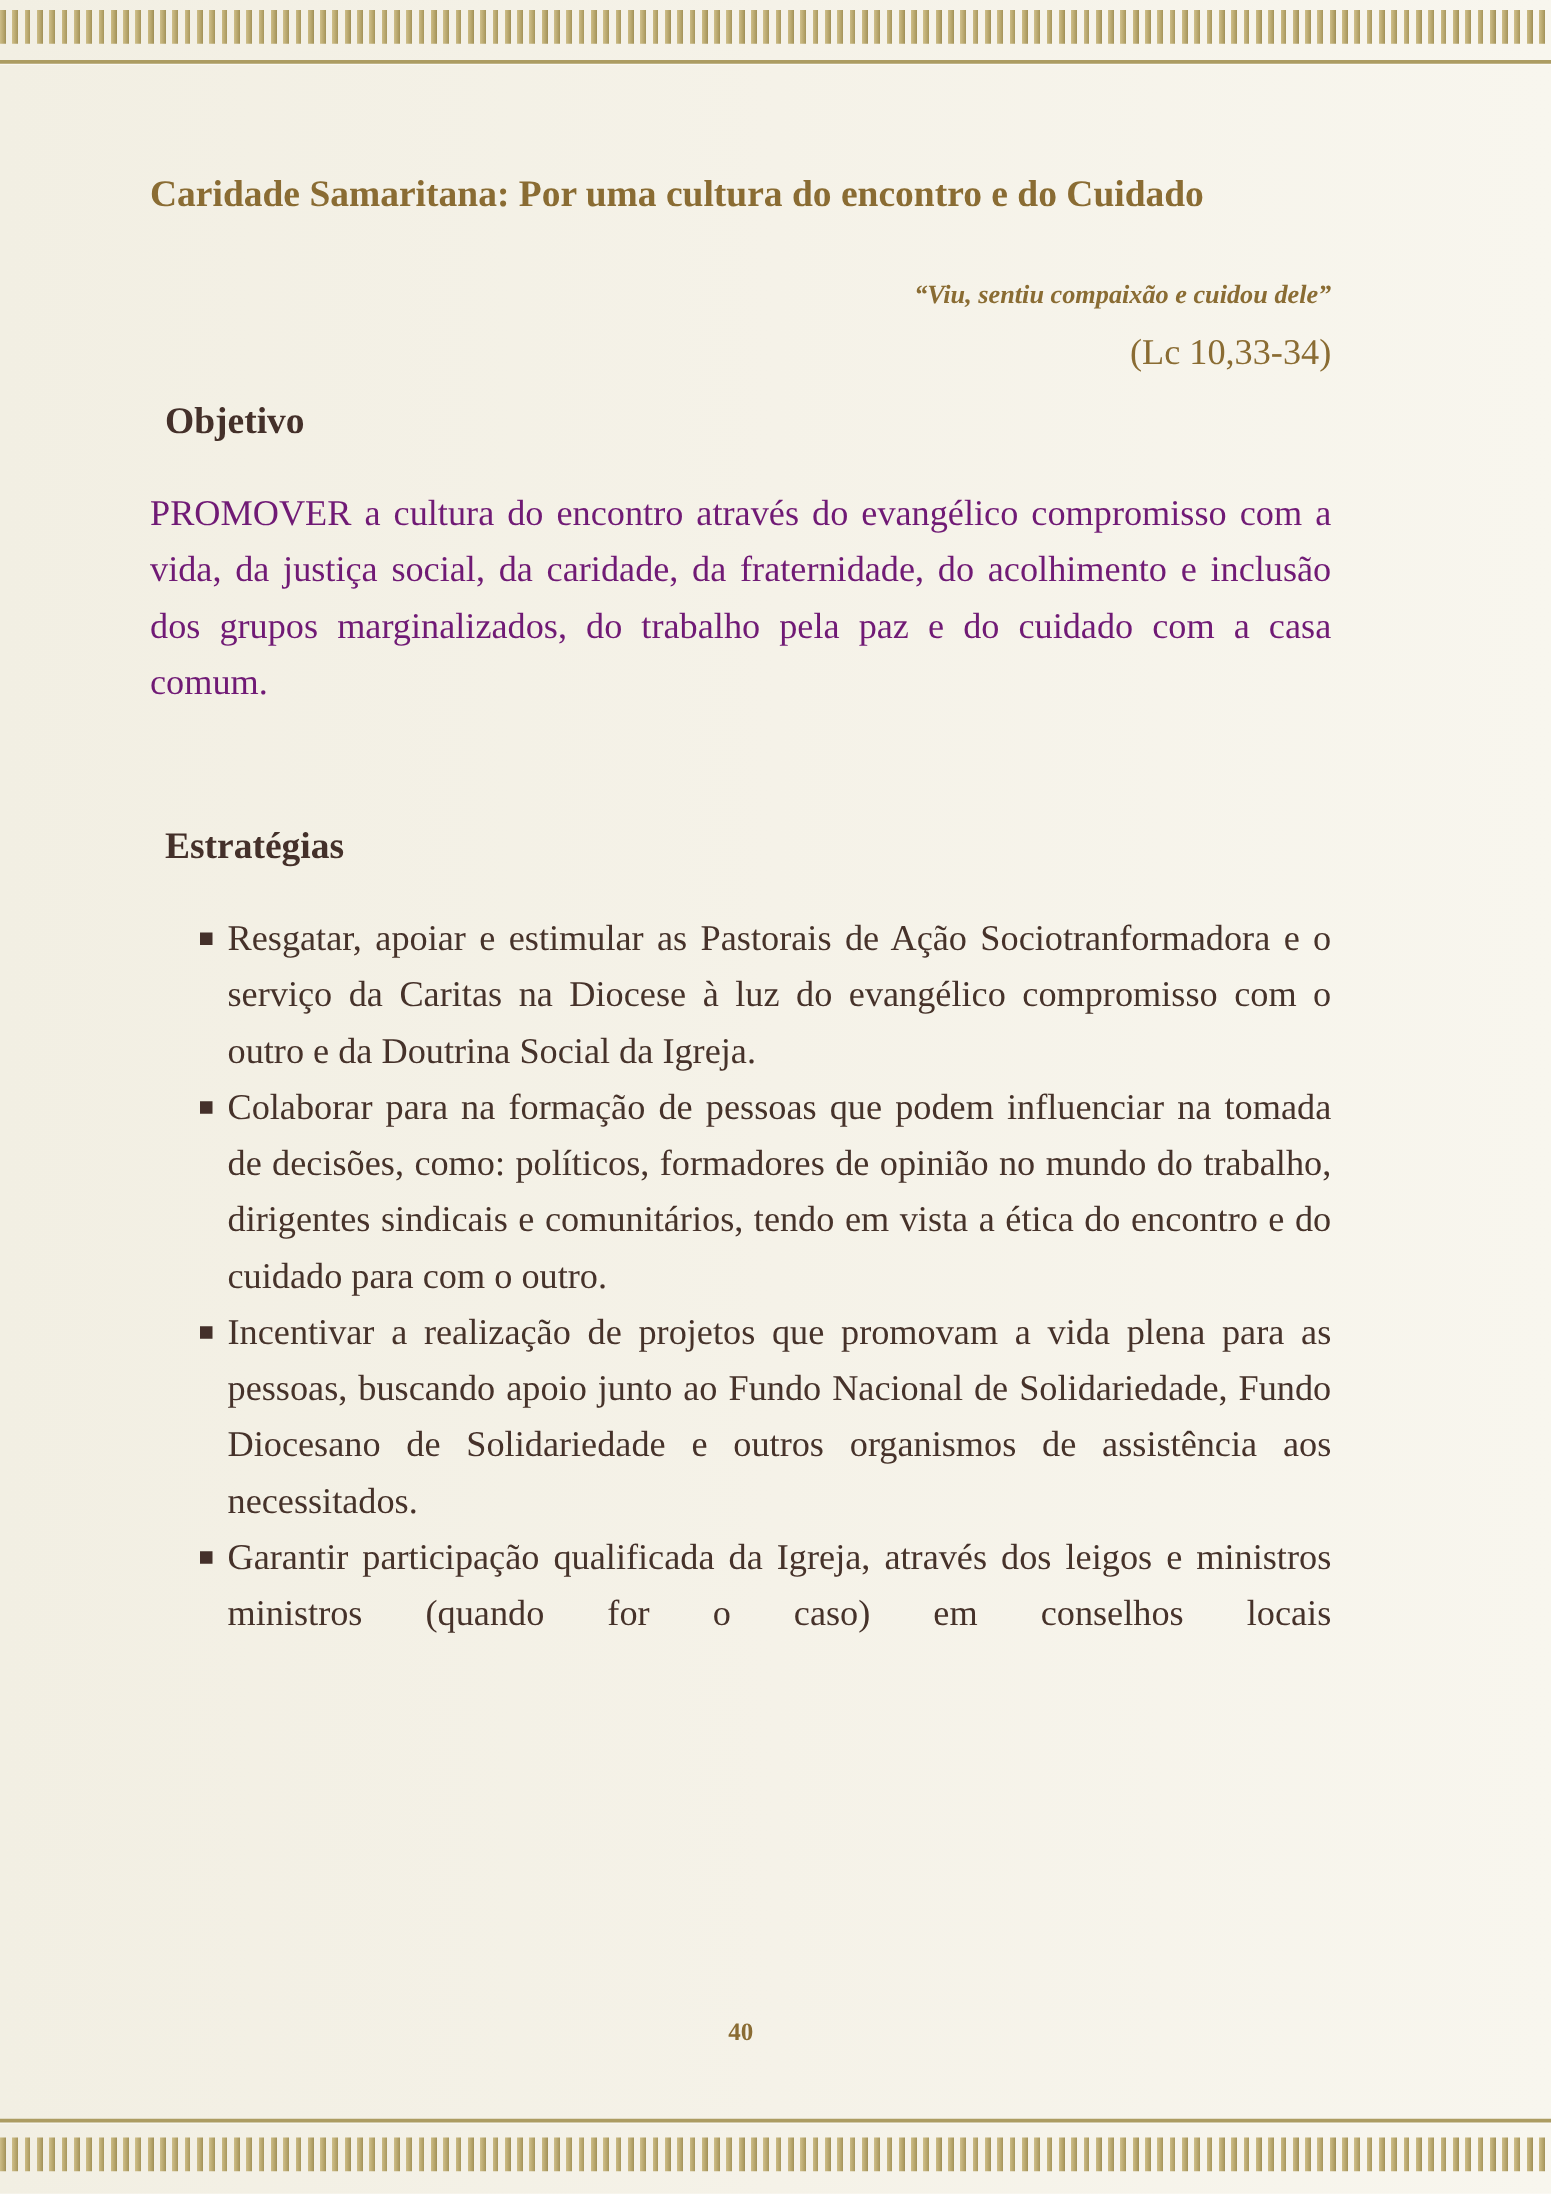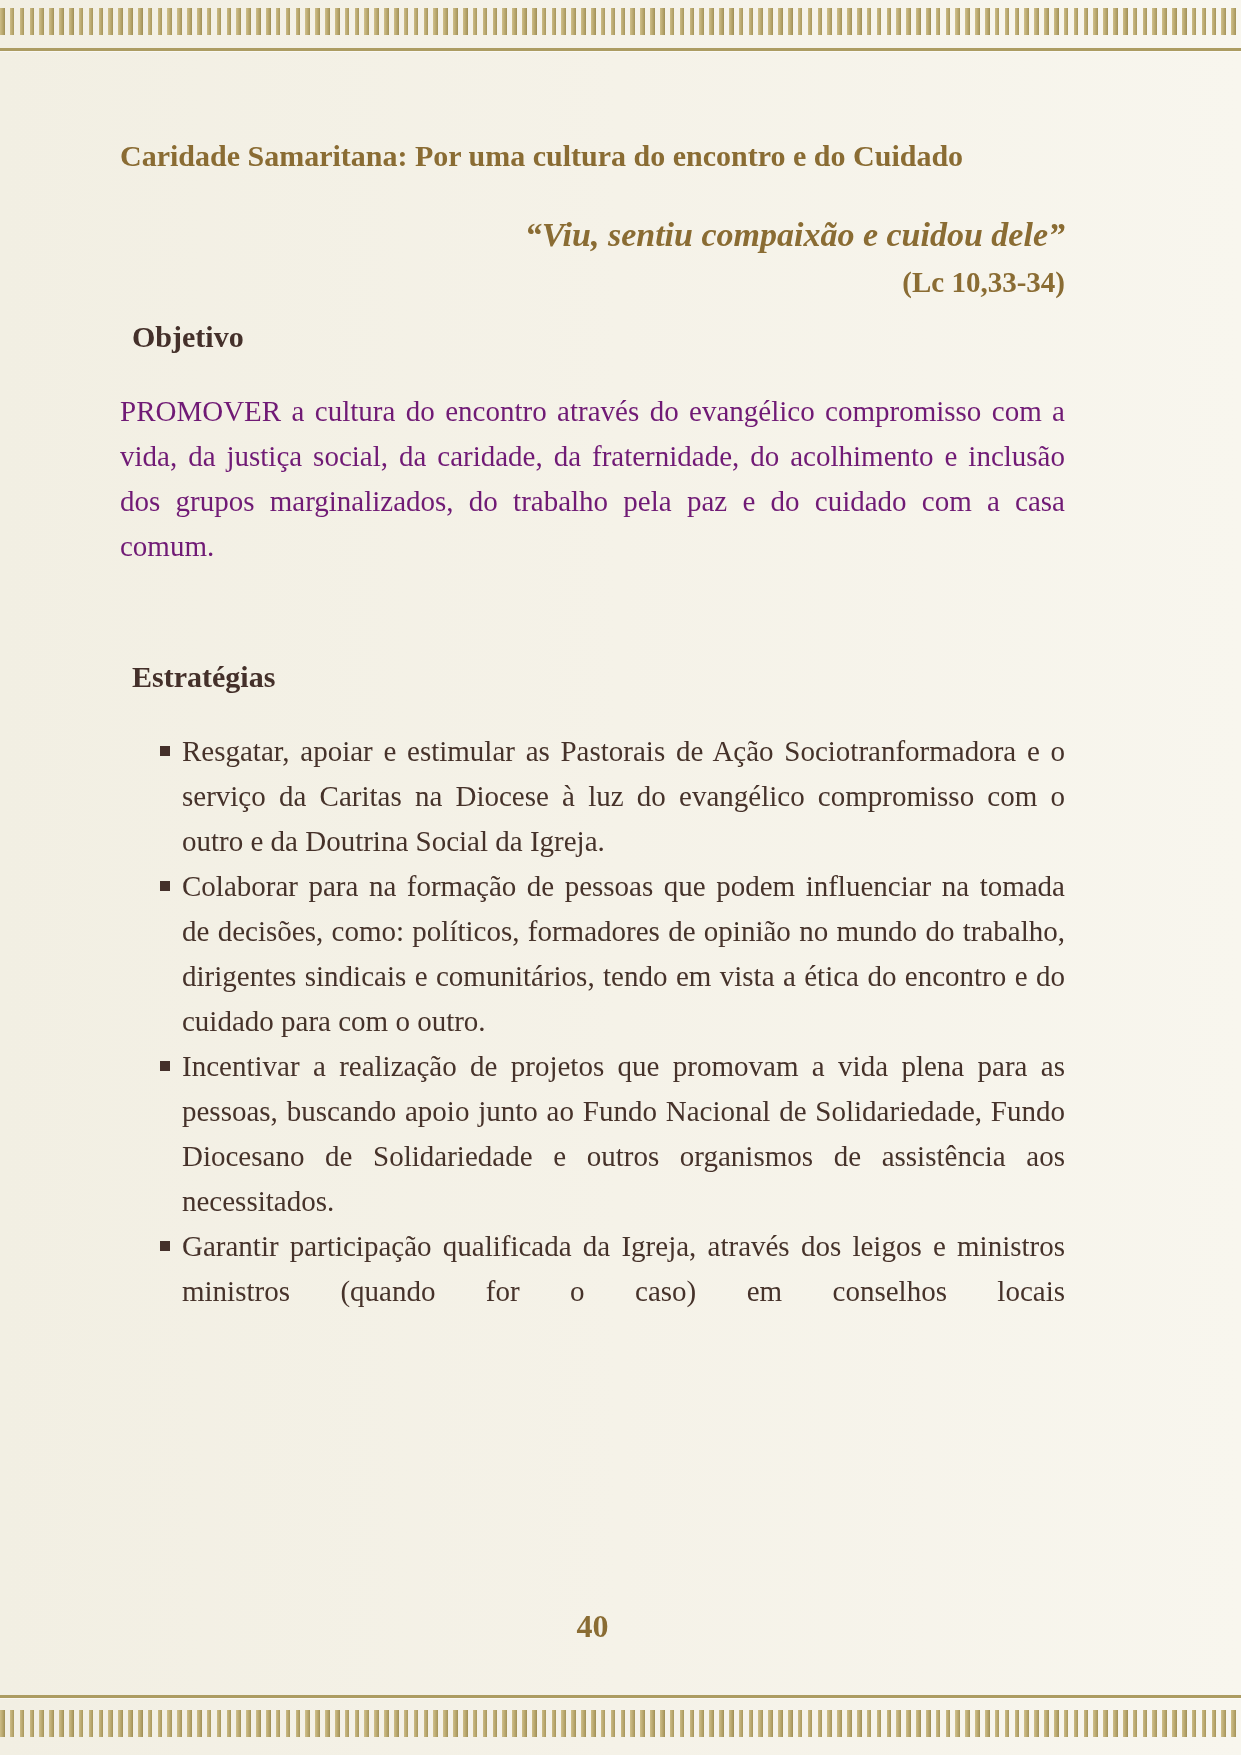--- a/index.html
+++ b/index.html
@@ -33,29 +33,29 @@
   }
   .doc-title {
     margin: 138px 0 0 0;
     font-size: 30px; line-height: 36px;
     font-weight: bold;
     color: #8a6c33;
   }
   .epigraph-quote {
     margin-top: 41px;
     text-align: right;
-    font-size: 34px; line-height: 40px;
+    font-size: 21px; line-height: 40px;
     font-weight: bold; font-style: italic;
     color: #8a6c33;
   }
   .epigraph-ref {
     margin-top: 7px;
     text-align: right;
     font-size: 29px; line-height: 40px;
-    font-weight: bold;
+    font-weight: normal;
     color: #8a6c33;
   }
   .section-heading {
     margin: 12px;
     font-size: 30px; line-height: 45px;
     font-weight: bold;
     color: #44302a;
   }
   .section-heading.estrategias { margin-top: 85px; }
   .body-paragraph {
@@ -75,21 +75,21 @@
   }
   .bullet-marker {
     position: absolute; left: 40px; top: 17px;
     width: 10px; height: 10px;
     background: #44302a;
   }
   li.justify-last { text-align-last: justify; }
   .page-number {
     position: absolute; left: 120px; top: 1608px; width: 945px;
     text-align: center;
-    font-size: 32px; line-height: 36px;
+    font-size: 20px; line-height: 36px;
     font-weight: bold;
     color: #8a6c33;
   }
 </style>
 </head>
 <body>
 
 <div class="ornament-bars top"></div>
 <div class="rule top"></div>
 

